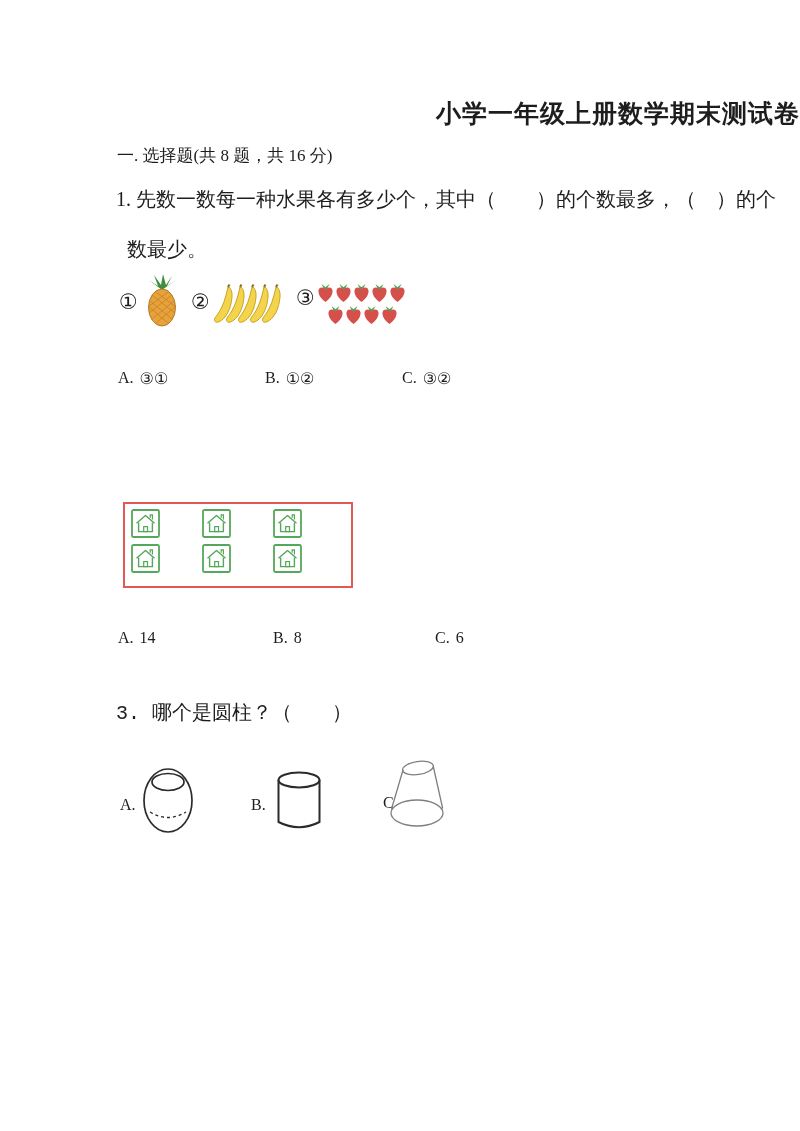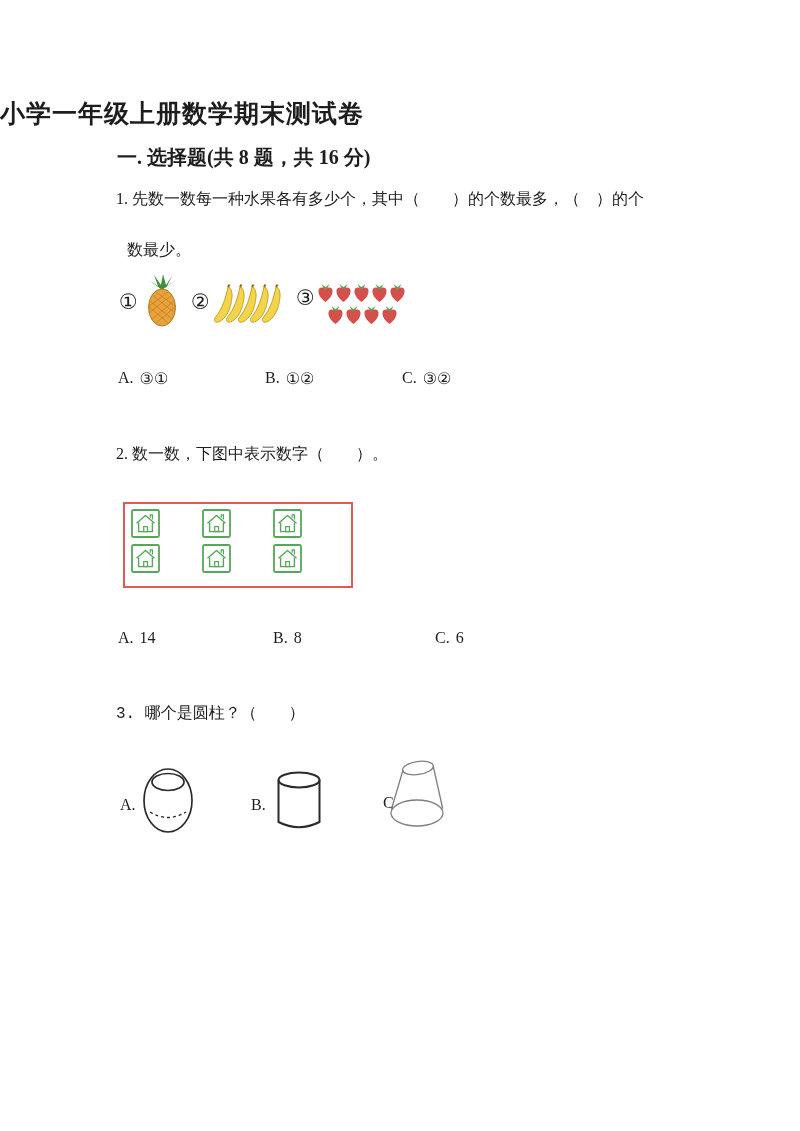--- a/index.html
+++ b/index.html
@@ -4,24 +4,24 @@
 <style>
   * { margin:0; padding:0; box-sizing:border-box; }
   html,body { background:#ffffff; }
   body {
     font-family:"Liberation Serif","DejaVu Serif",serif;
     color:var(--text,#1d1d1d);
   }
   .page { position:relative; width:800px; height:1131px; background:#ffffff; overflow:hidden; margin:0 auto; }
   .abs { position:absolute; }
 
-  .title { left:0; right:0; top:97px; text-align:left; font-size:25px; font-weight:bold; letter-spacing:1px; }
-  .section-heading { left:117px; top:144px; font-size:20px; font-weight:bold; }
-
-  .qtext { font-size:16px; line-height:22px; white-space:nowrap; }
+  .title { left:0; right:0; top:97px; text-align:right; font-size:25px; font-weight:bold; letter-spacing:1px; }
+  .section-heading { left:117px; top:144px; font-size:17px; font-weight:normal; }
+
+  .qtext { font-size:20px; line-height:22px; white-space:nowrap; }
   .q1-l1 { left:116px; top:188px; }
   .q1-l2 { left:127px; top:240px;font-family:Liberation Mono, monospace; }
   .q2-t  { left:116px; top:443px; }
   .q3-t  { left:116px; top:703px;font-family:Liberation Mono, monospace; }
   .q4-t  { left:116px; top:872px; }
 
   .circ { font-size:21px; line-height:24px; font-family:"DejaVu Sans","Liberation Sans",sans-serif; }
   .circ1 { left:119px; top:290px; }
   .circ2 { left:191px; top:290px; }
   .circ3 { left:296px; top:286px; }
@@ -157,21 +157,20 @@
   </span>
   <span class="abs opt opt1b">
     <span>B.</span>
     <span>①②</span>
   </span>
   <span class="abs opt opt1c">
     <span>C.</span>
     <span>③②</span>
   </span>
 
-  <div class="abs qtext q2-t">2. 数一数，下图中表示数字（　　）。</div>
 
   <div class="abs house-box">
     <div class="house-row">
   <svg width="29" height="29" viewBox="0 0 29 29">
     <g style="stroke:var(--house-green);fill:none">
       <rect x="1" y="1" width="27" height="27" rx="1.5" style="stroke-width:1.8"></rect>
       <path d="M5.5,14.2 L14.5,6.5 L23.5,14.2" style="stroke-width:1.4;stroke-linejoin:round"></path>
       <path d="M19.2,8.7 L19.2,5.8 L21.4,5.8 L21.4,10.5" style="stroke-width:1.2"></path>
       <path d="M7.6,13.6 L7.6,22.6 L21.4,22.6 L21.4,13.6" style="stroke-width:1.4"></path>
       <rect x="12.7" y="17.6" width="3.8" height="5" style="stroke-width:1.2"></rect>

